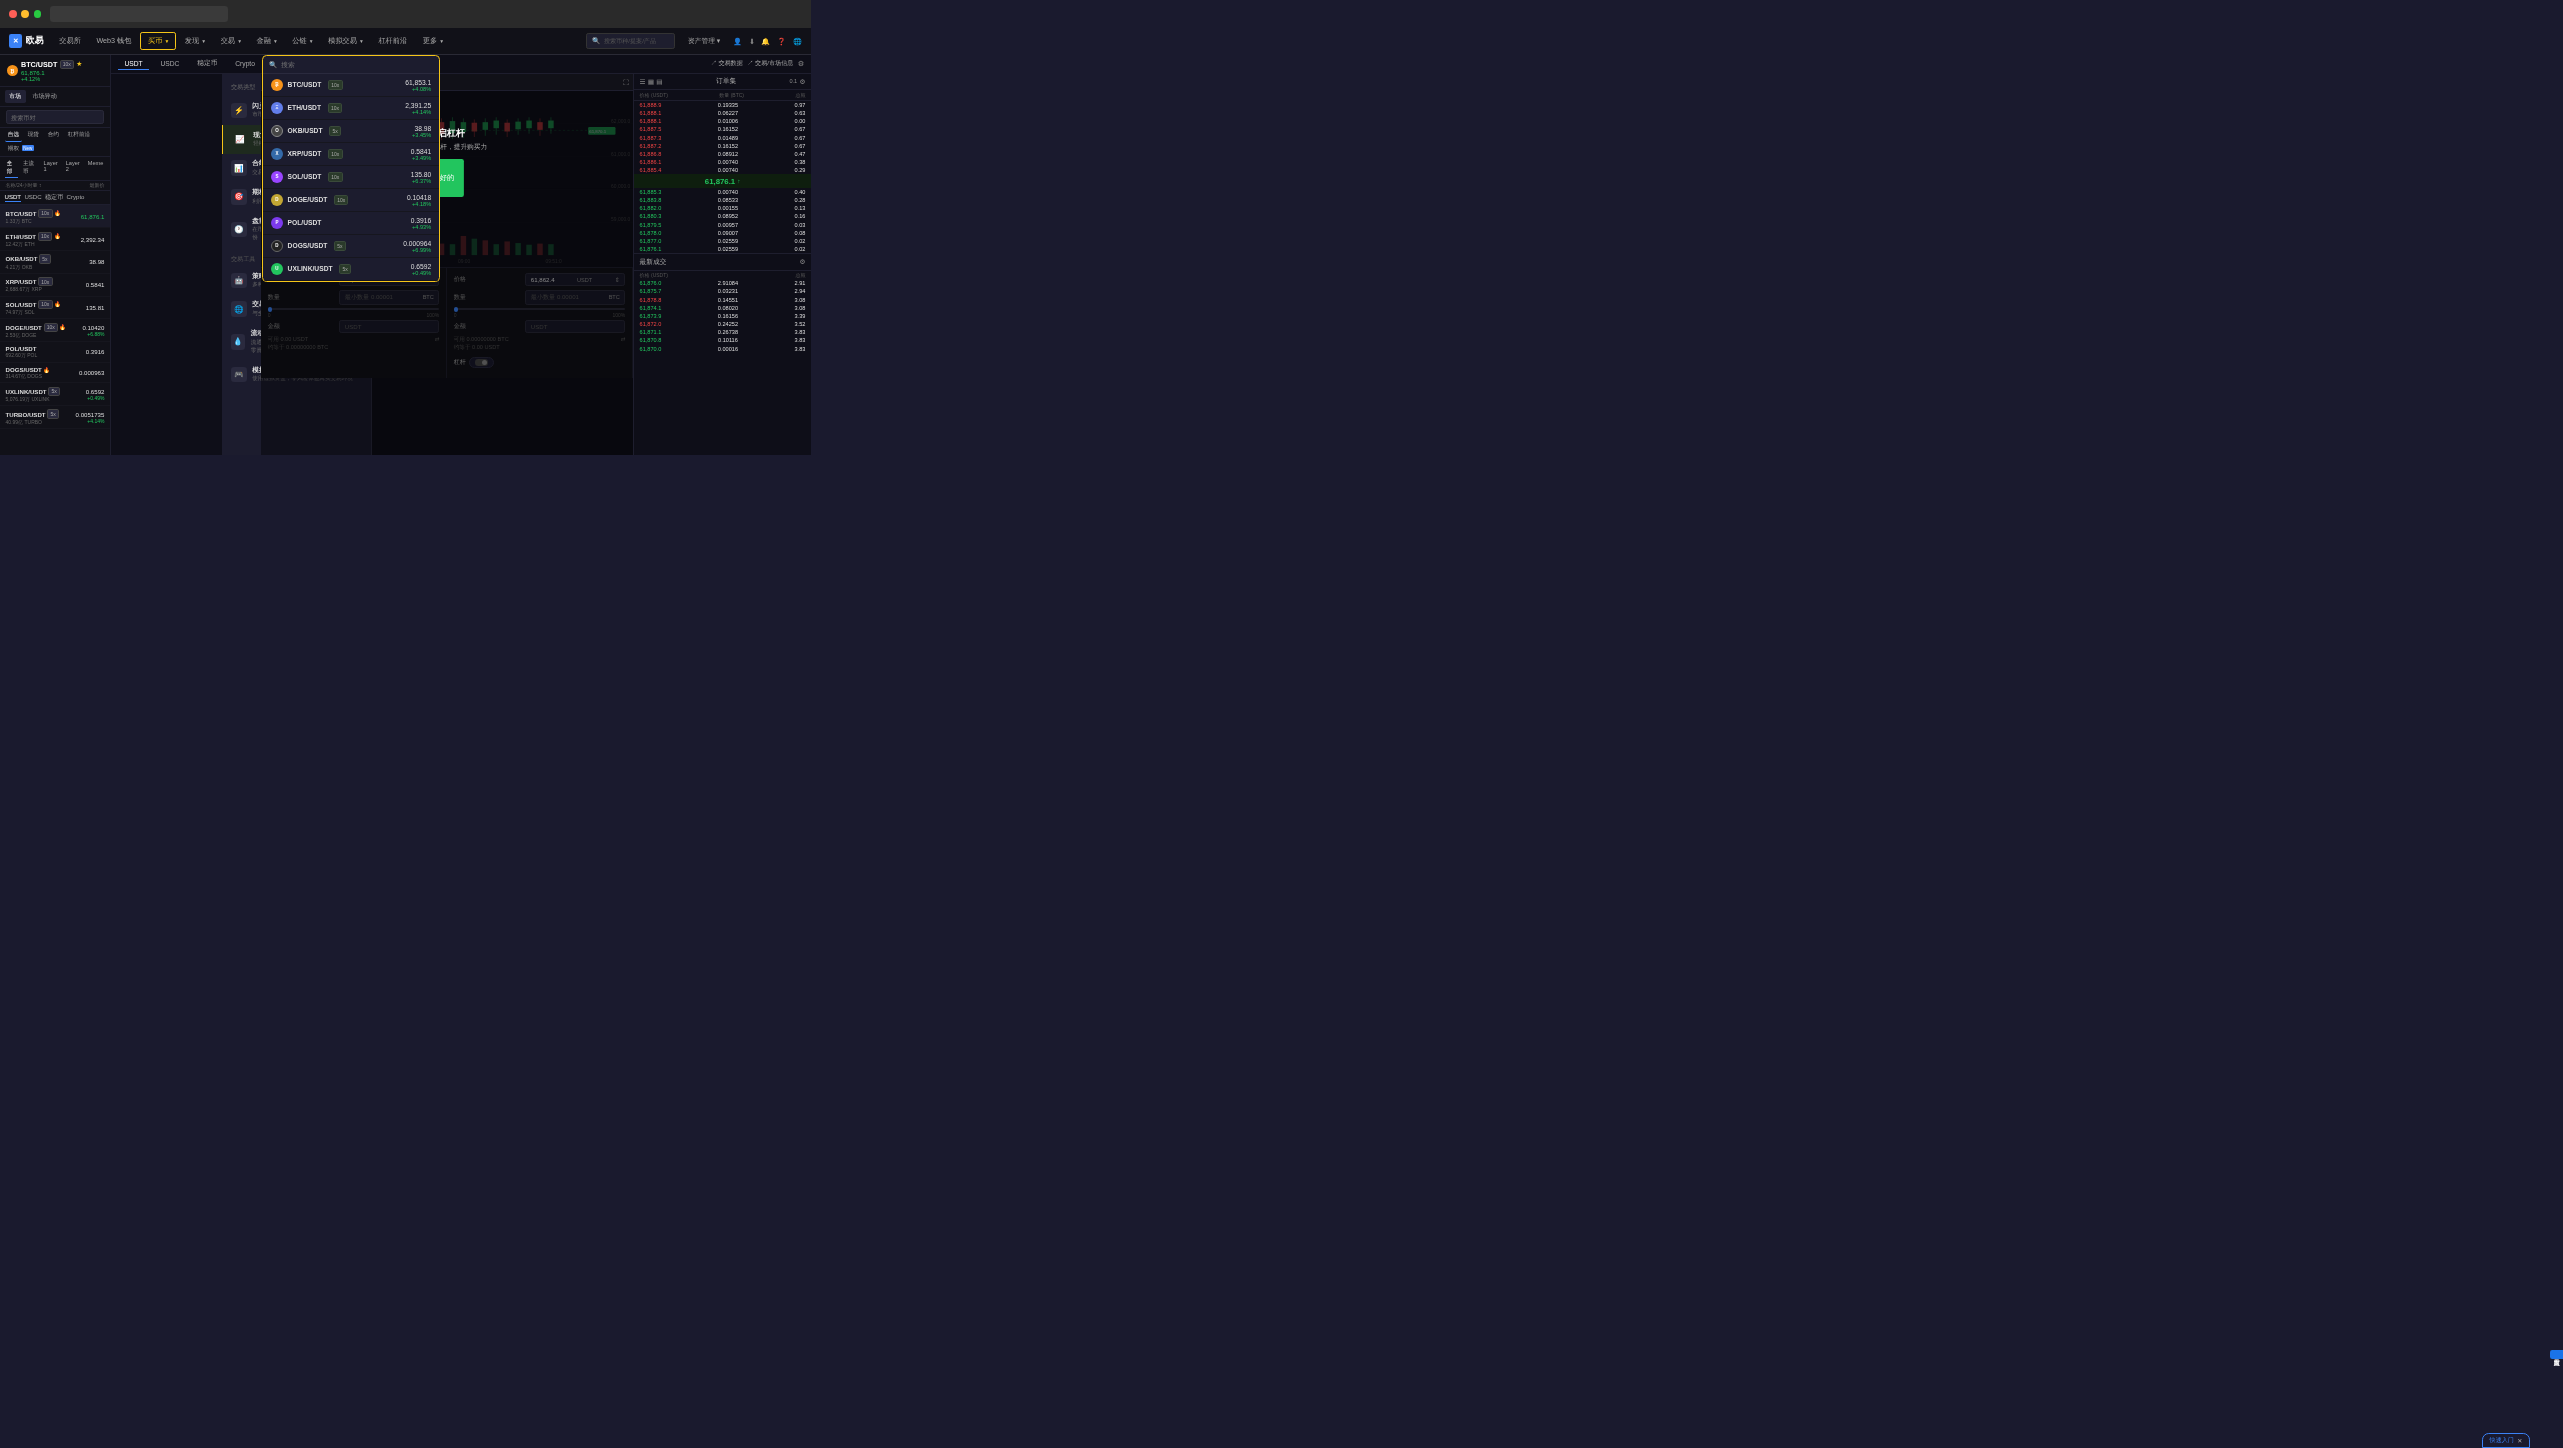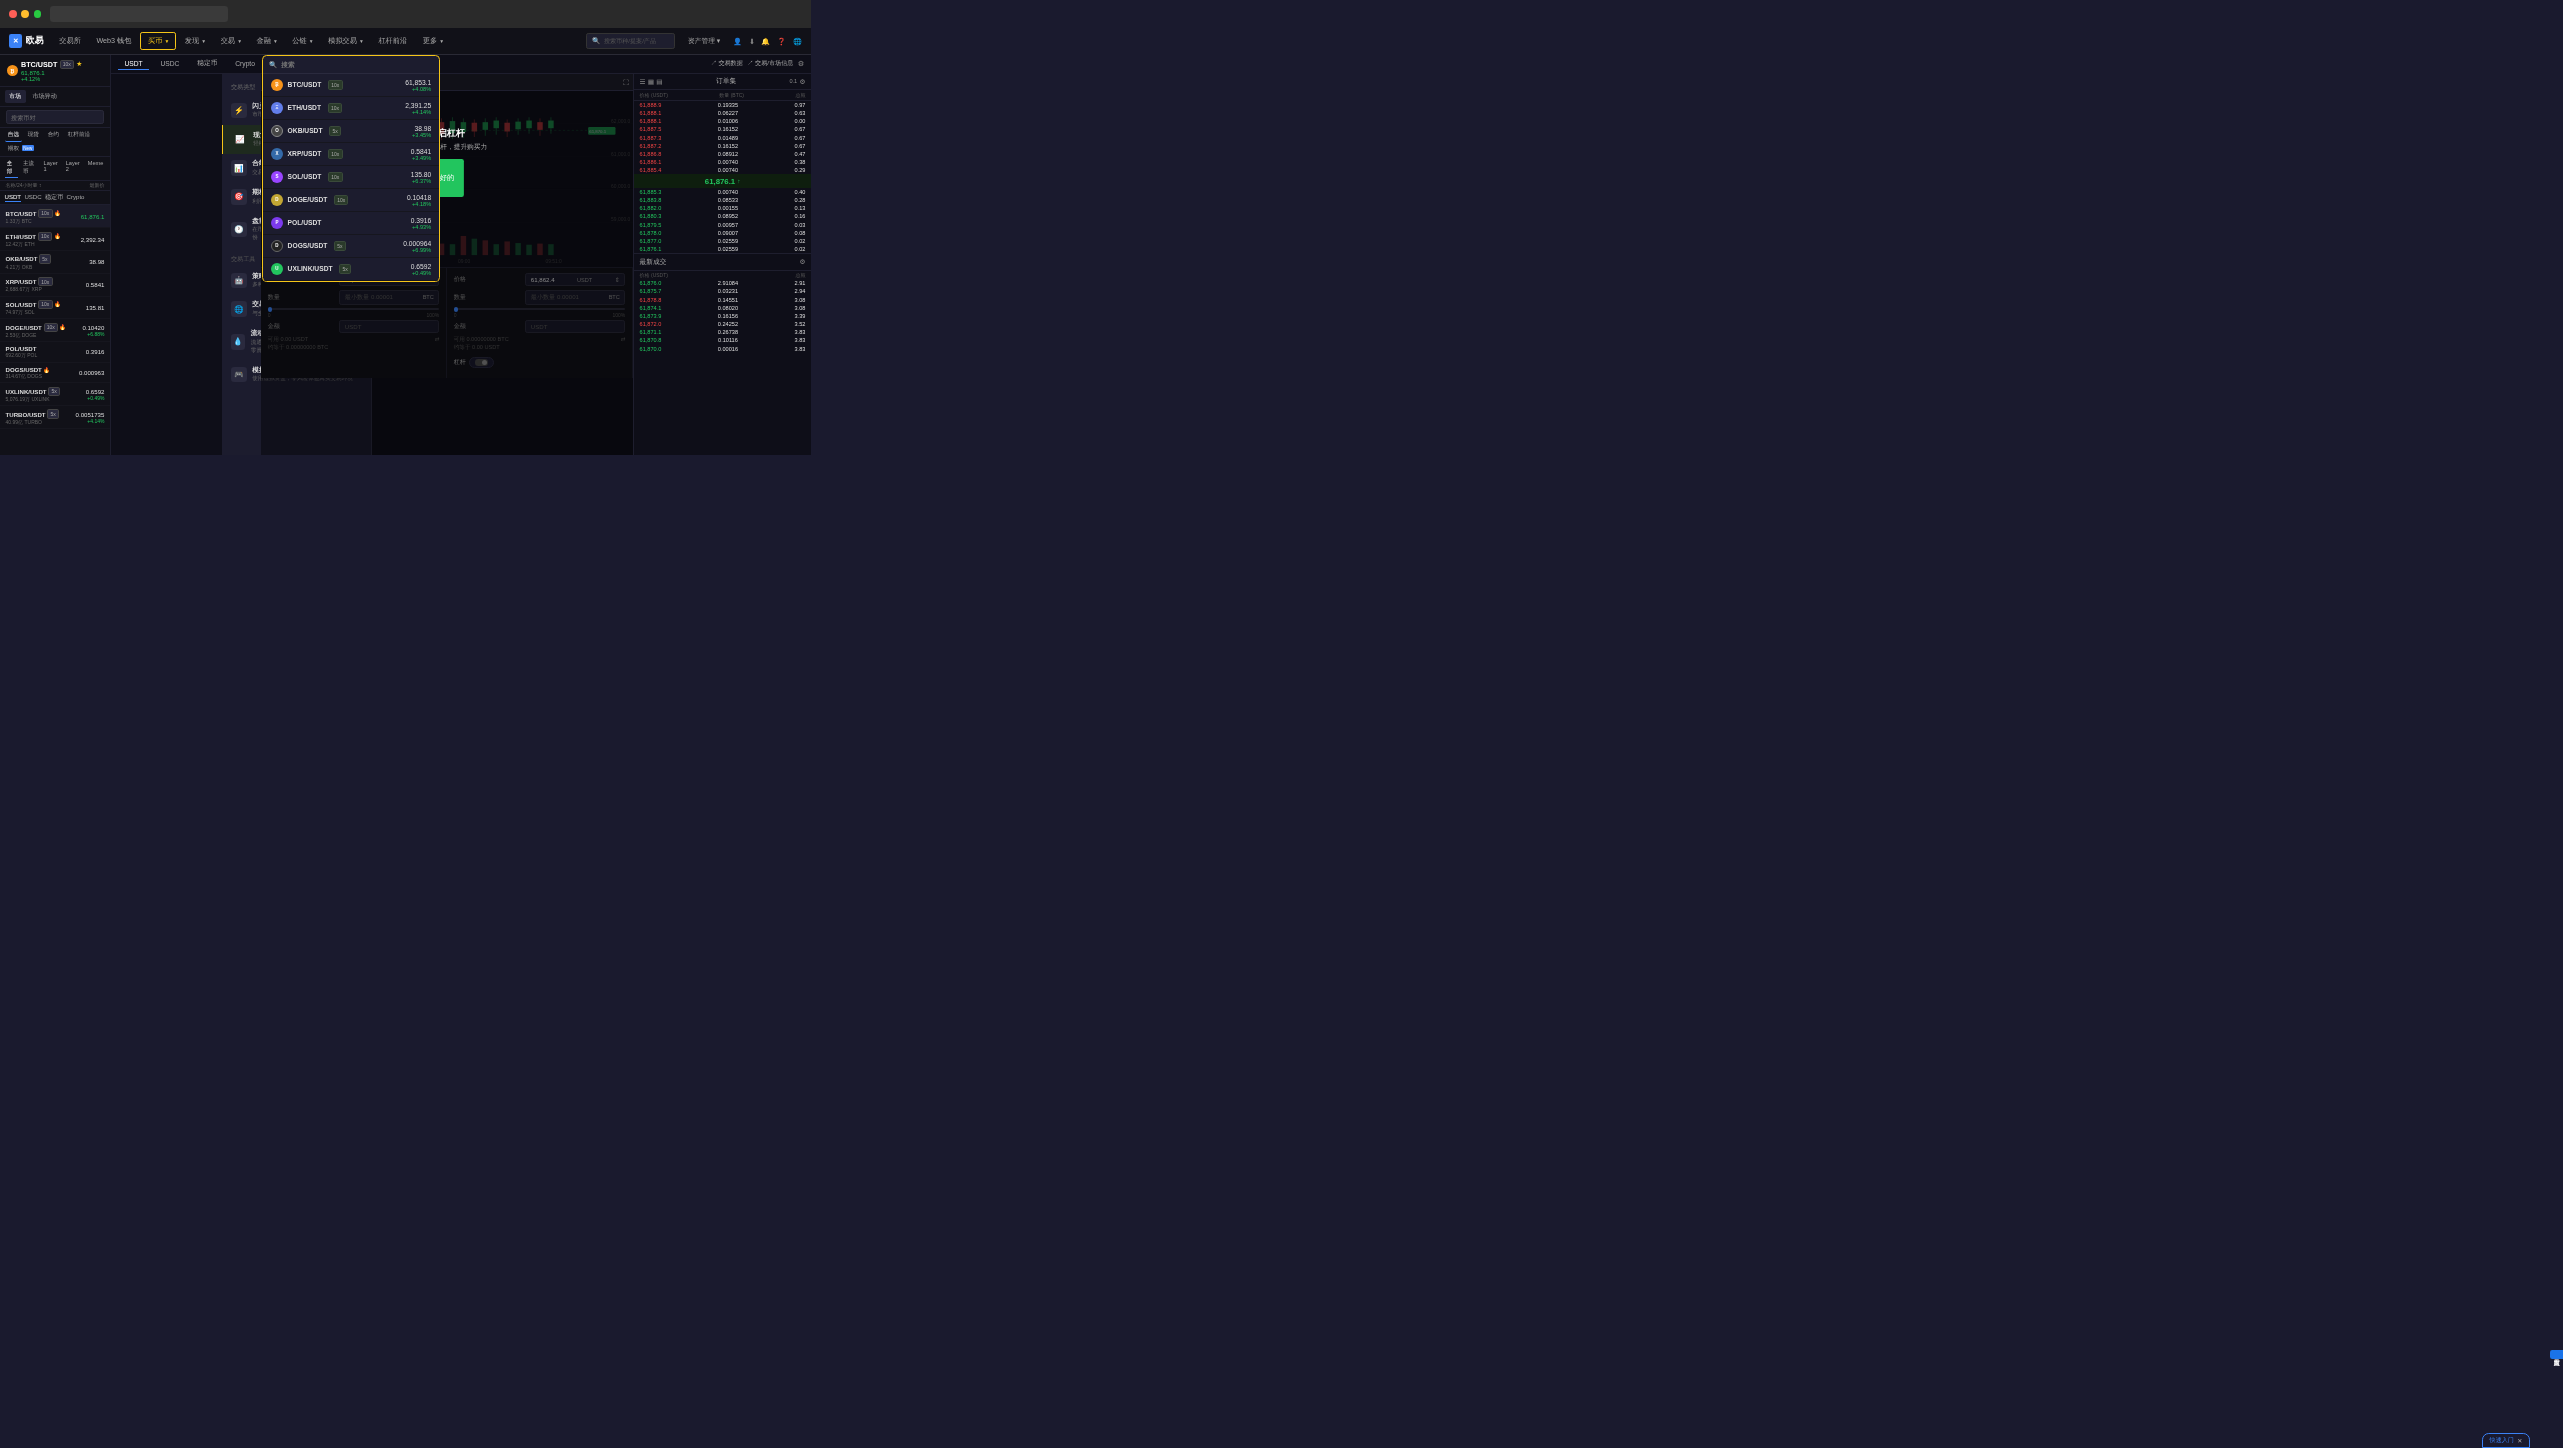--- a/index.html
+++ b/index.html
@@ -283,21 +283,20 @@
       align-items: center;
       gap: 3.3px;
     }
     .coin-search-header input {
       background: transparent;
       border: none;
       color: #ccc;
       font-size: 6.7px;
       outline: none;
       width: 100%;
-      font-weight: bold;
     }
     .coin-search-item {
       display: flex;
       align-items: center;
       justify-content: space-between;
       padding: 4.5px 7.8px;
       cursor: pointer;
       border-bottom: 0.6px solid #16161e;
     }
     .coin-left { display: flex; align-items: center; gap: 4.5px; }

